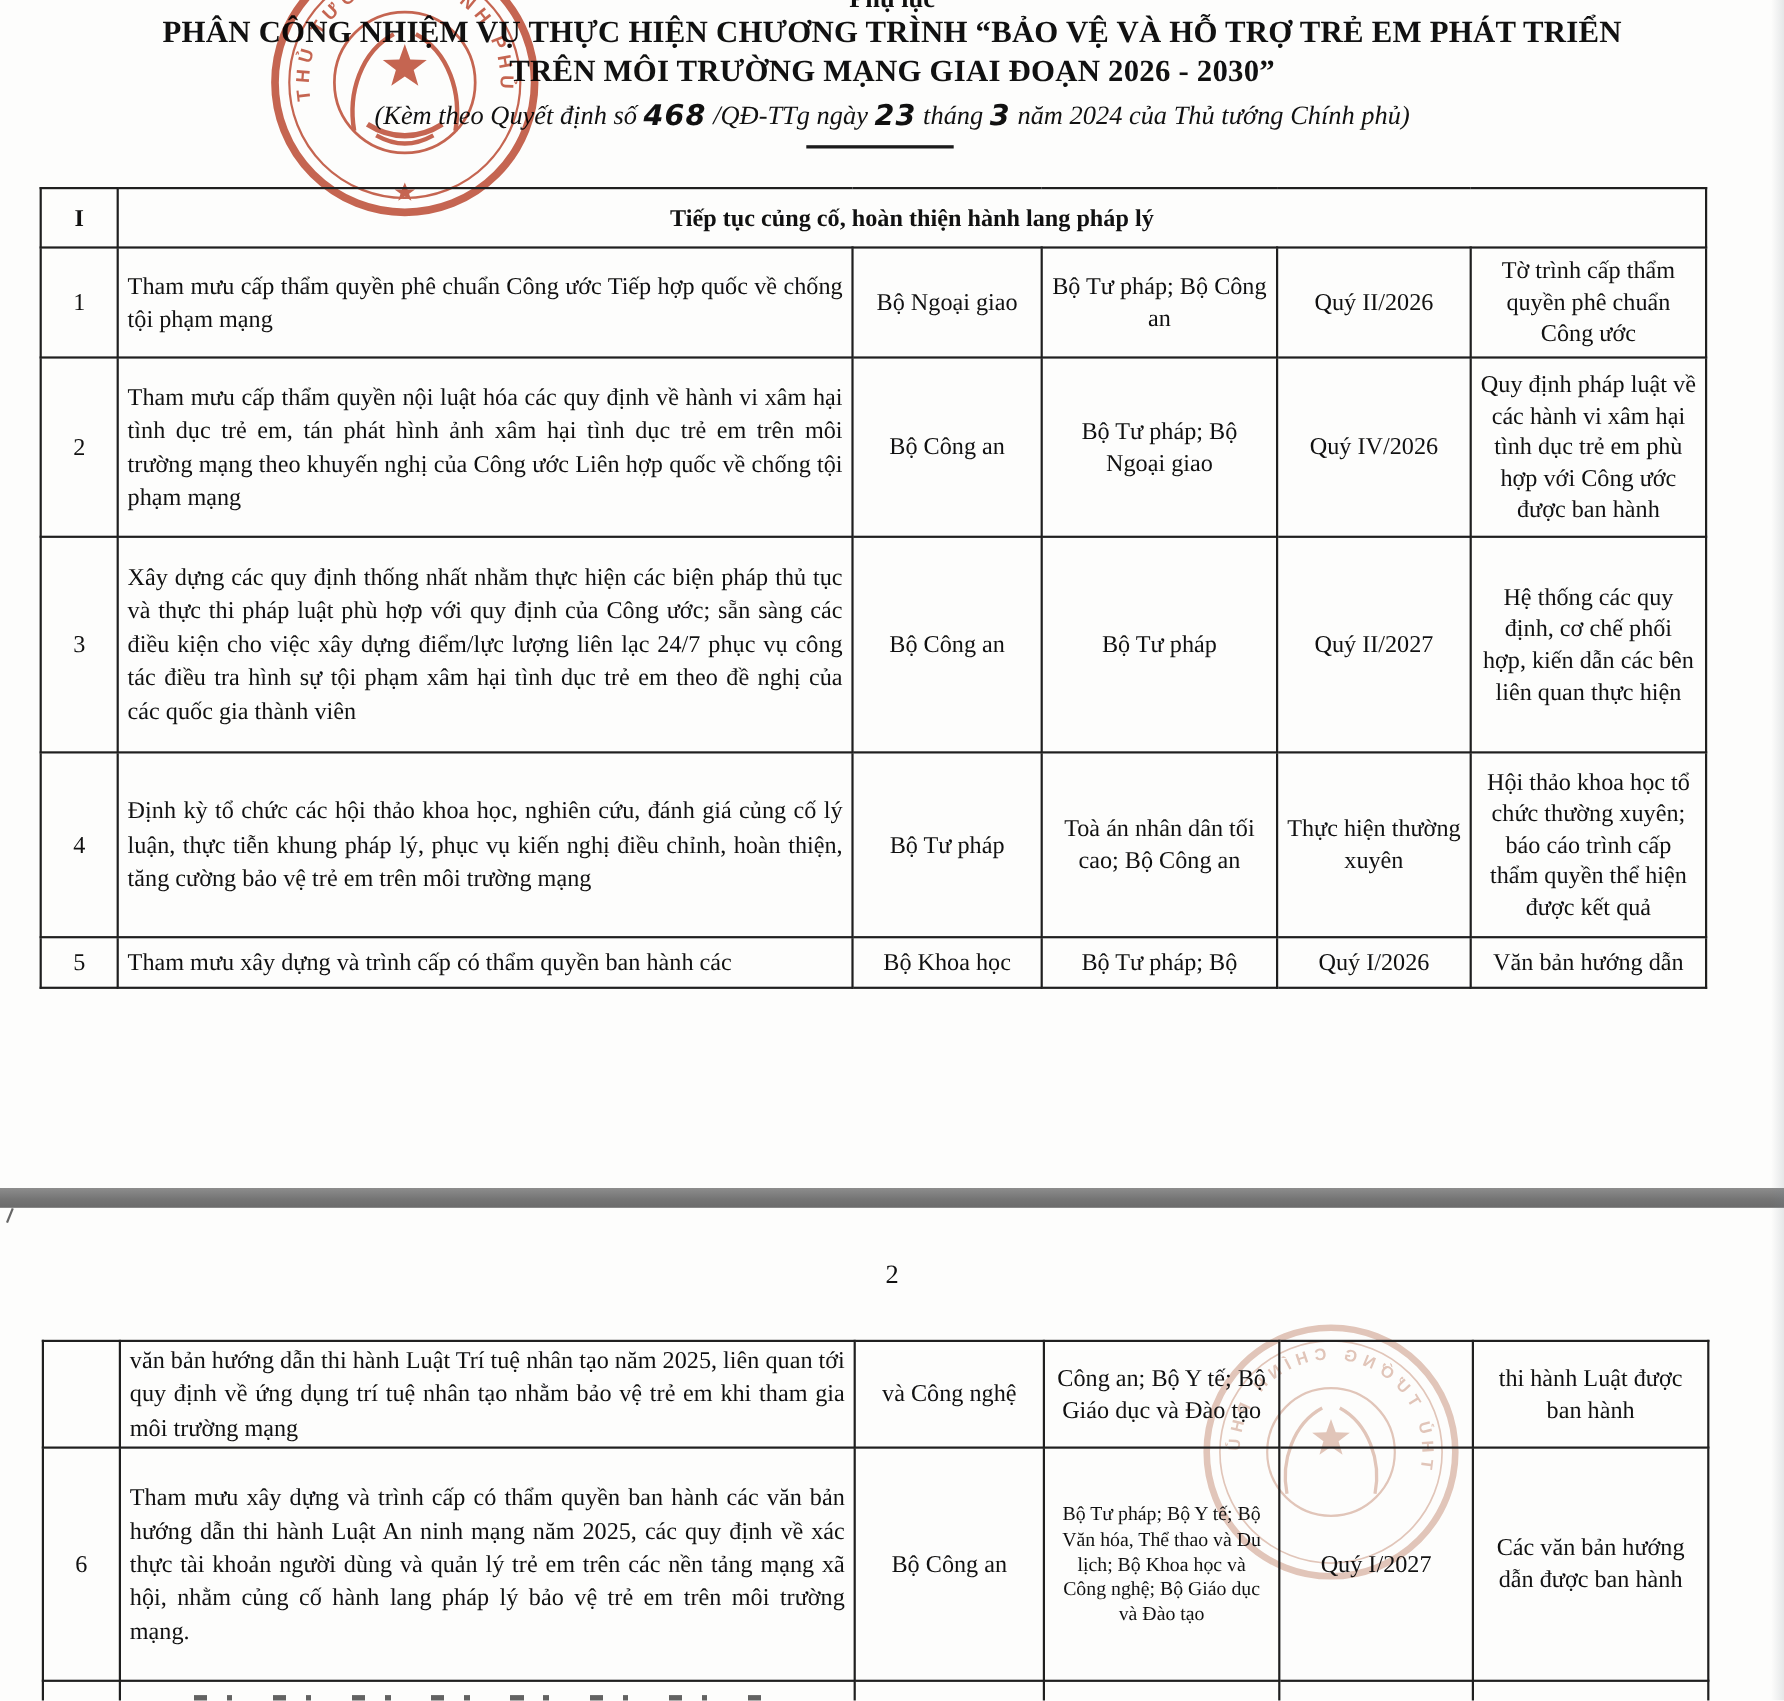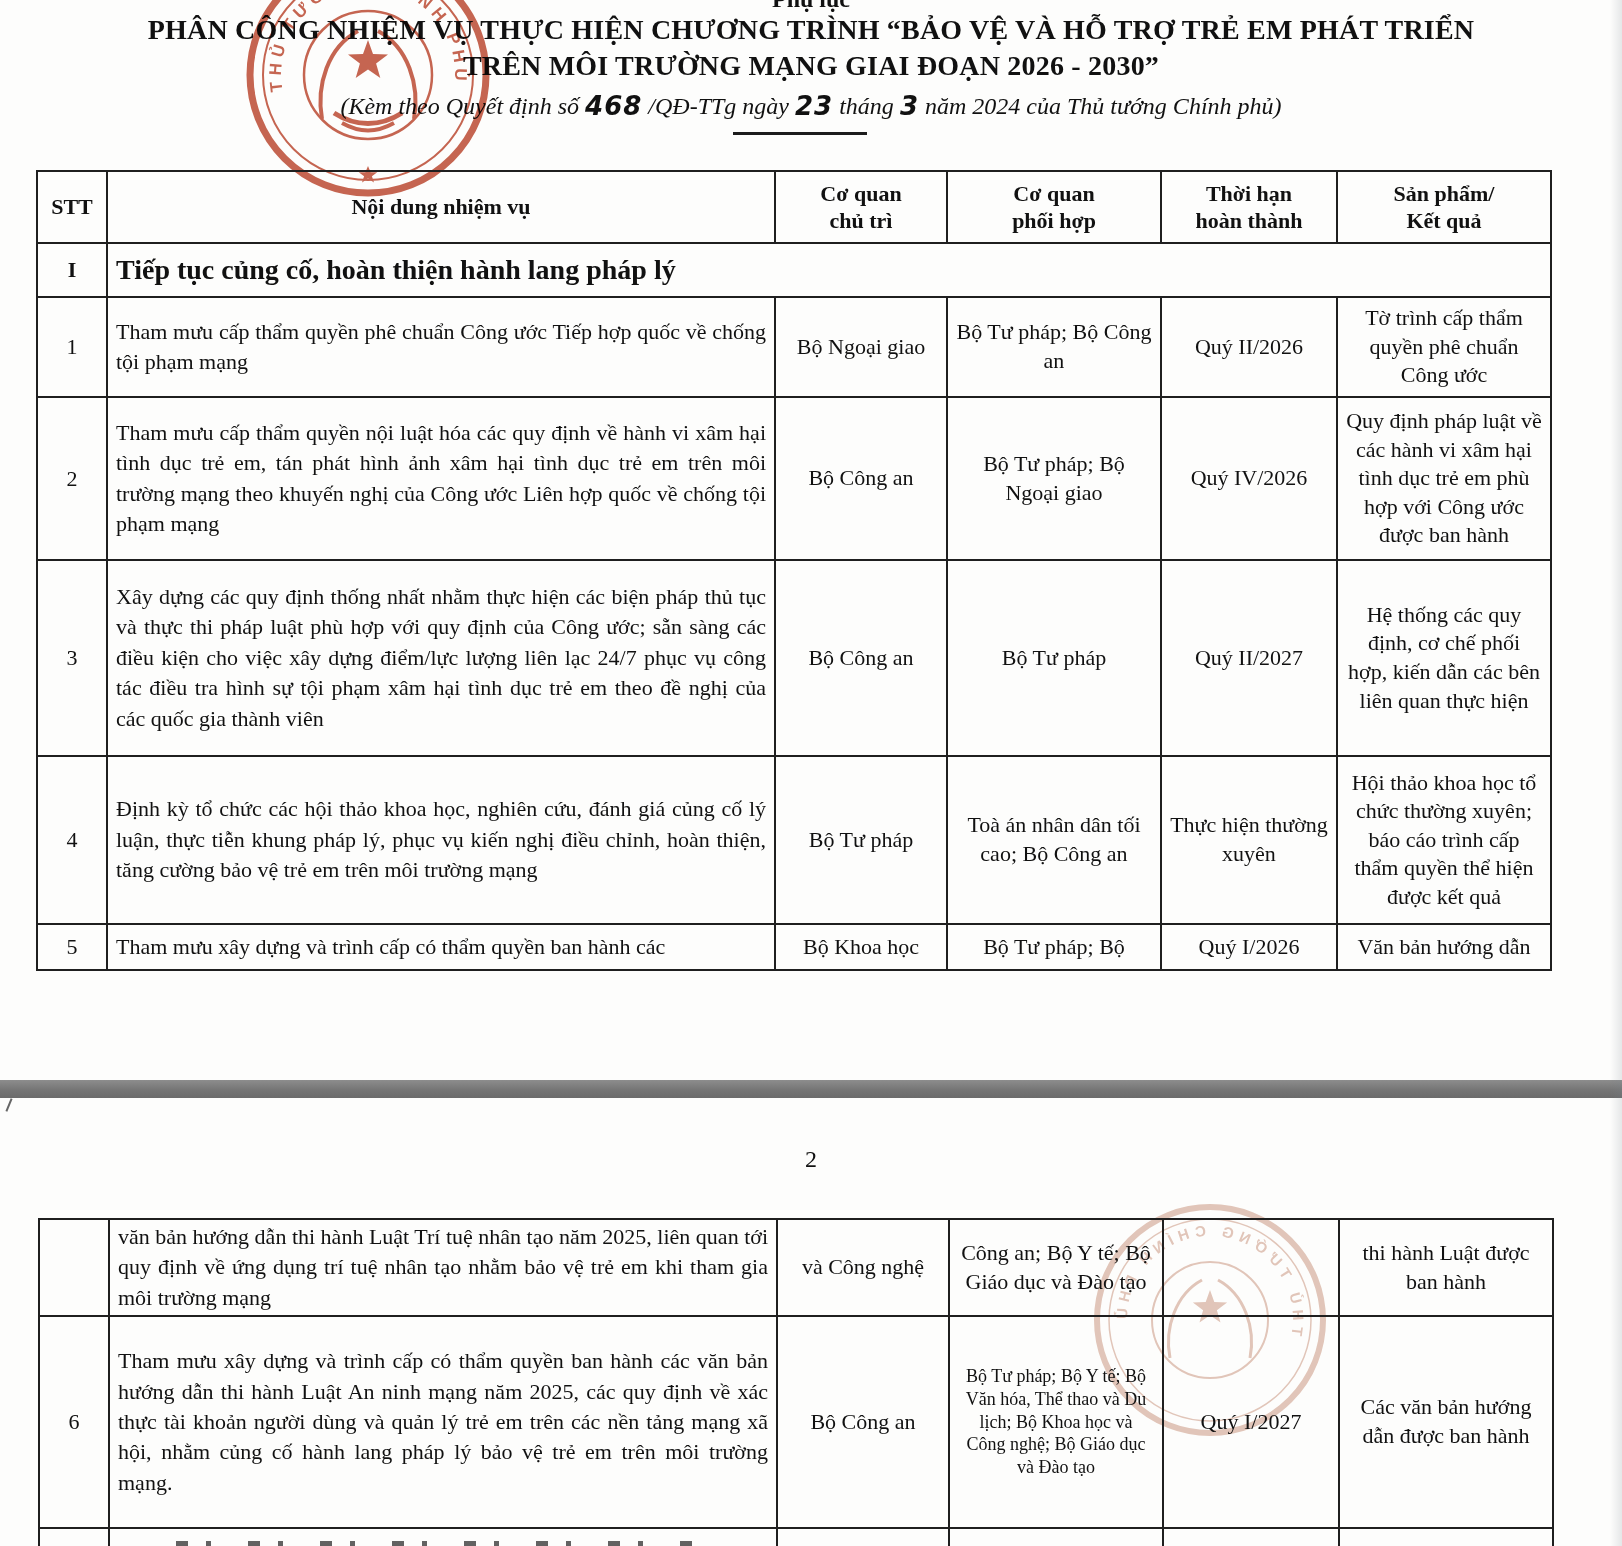--- a/index.html
+++ b/index.html
@@ -43,21 +43,21 @@
     padding:2px 8px;
     overflow:hidden;
   }
   .t1{left:36px;top:170px;}
   .t2{left:38px;top:1218px;}
   .hcell{font-weight:bold;text-align:center;line-height:1.25;}
   .hnarrow{display:inline-block;width:118px;}
   .c-stt{text-align:center;}
   .c-content{text-align:justify;padding:4px 12px 4px 10px;line-height:1.38;}
   .c-center{text-align:center;line-height:1.3;padding:2px 10px;}
-  .section-label{font-weight:bold;text-align:left;padding-left:12px;font-size:28px;}
+  .section-label{font-weight:bold;text-align:center;padding-left:12px;font-size:22px;}
   .section-stt{font-weight:bold;}
   
   .page-divider{
     position:absolute;left:0;top:1080px;width:100%;height:18px;
     background:linear-gradient(180deg,#8d8d8d 0,#757575 55%,#6b6b6b 100%);
   }
   .page-number{
     position:absolute;left:0;top:1146px;width:100%;
     text-align:center;font-size:24px;
   }
@@ -114,28 +114,20 @@
 <table class="doc-table t1">
   <colgroup>
     <col style="width:70px">
       <col style="width:668px">
       <col style="width:172px">
     <col style="width:214px">
       <col style="width:176px">
       <col style="width:214px">
   </colgroup>
   <tbody>
-      <tr style="height:72px">
-    <td class="hcell">STT</td>
-    <td class="hcell">Nội dung nhiệm vụ</td>
-    <td class="hcell"><span class="hnarrow">Cơ quan chủ trì</span></td>
-    <td class="hcell"><span class="hnarrow">Cơ quan phối hợp</span></td>
-    <td class="hcell"><span class="hnarrow">Thời hạn hoàn thành</span></td>
-    <td class="hcell"><span class="hnarrow">Sản phẩm/ Kết quả</span></td>
-  </tr>
   <tr style="height:54px">
     <td class="c-stt section-stt">I</td>
     <td class="section-label" colspan="5">Tiếp tục củng cố, hoàn thiện hành lang pháp lý</td>
   </tr>
   <tr style="height:100px">
     <td class="c-stt">1</td>
     <td class="c-content">Tham mưu cấp thẩm quyền phê chuẩn Công ước Tiếp hợp quốc về chống tội phạm mạng</td>
     <td class="c-center">Bộ Ngoại giao</td>
     <td class="c-center">Bộ Tư pháp; Bộ Công an</td>
     <td class="c-center">Quý II/2026</td>

